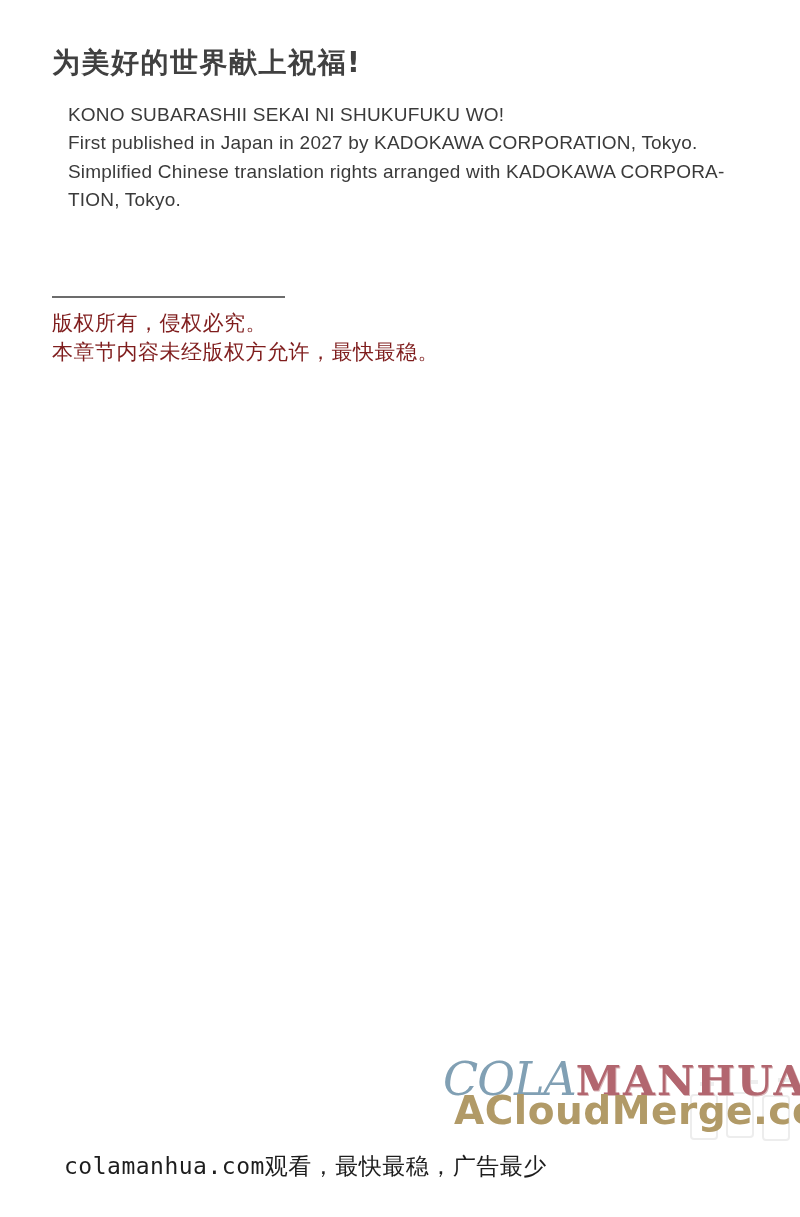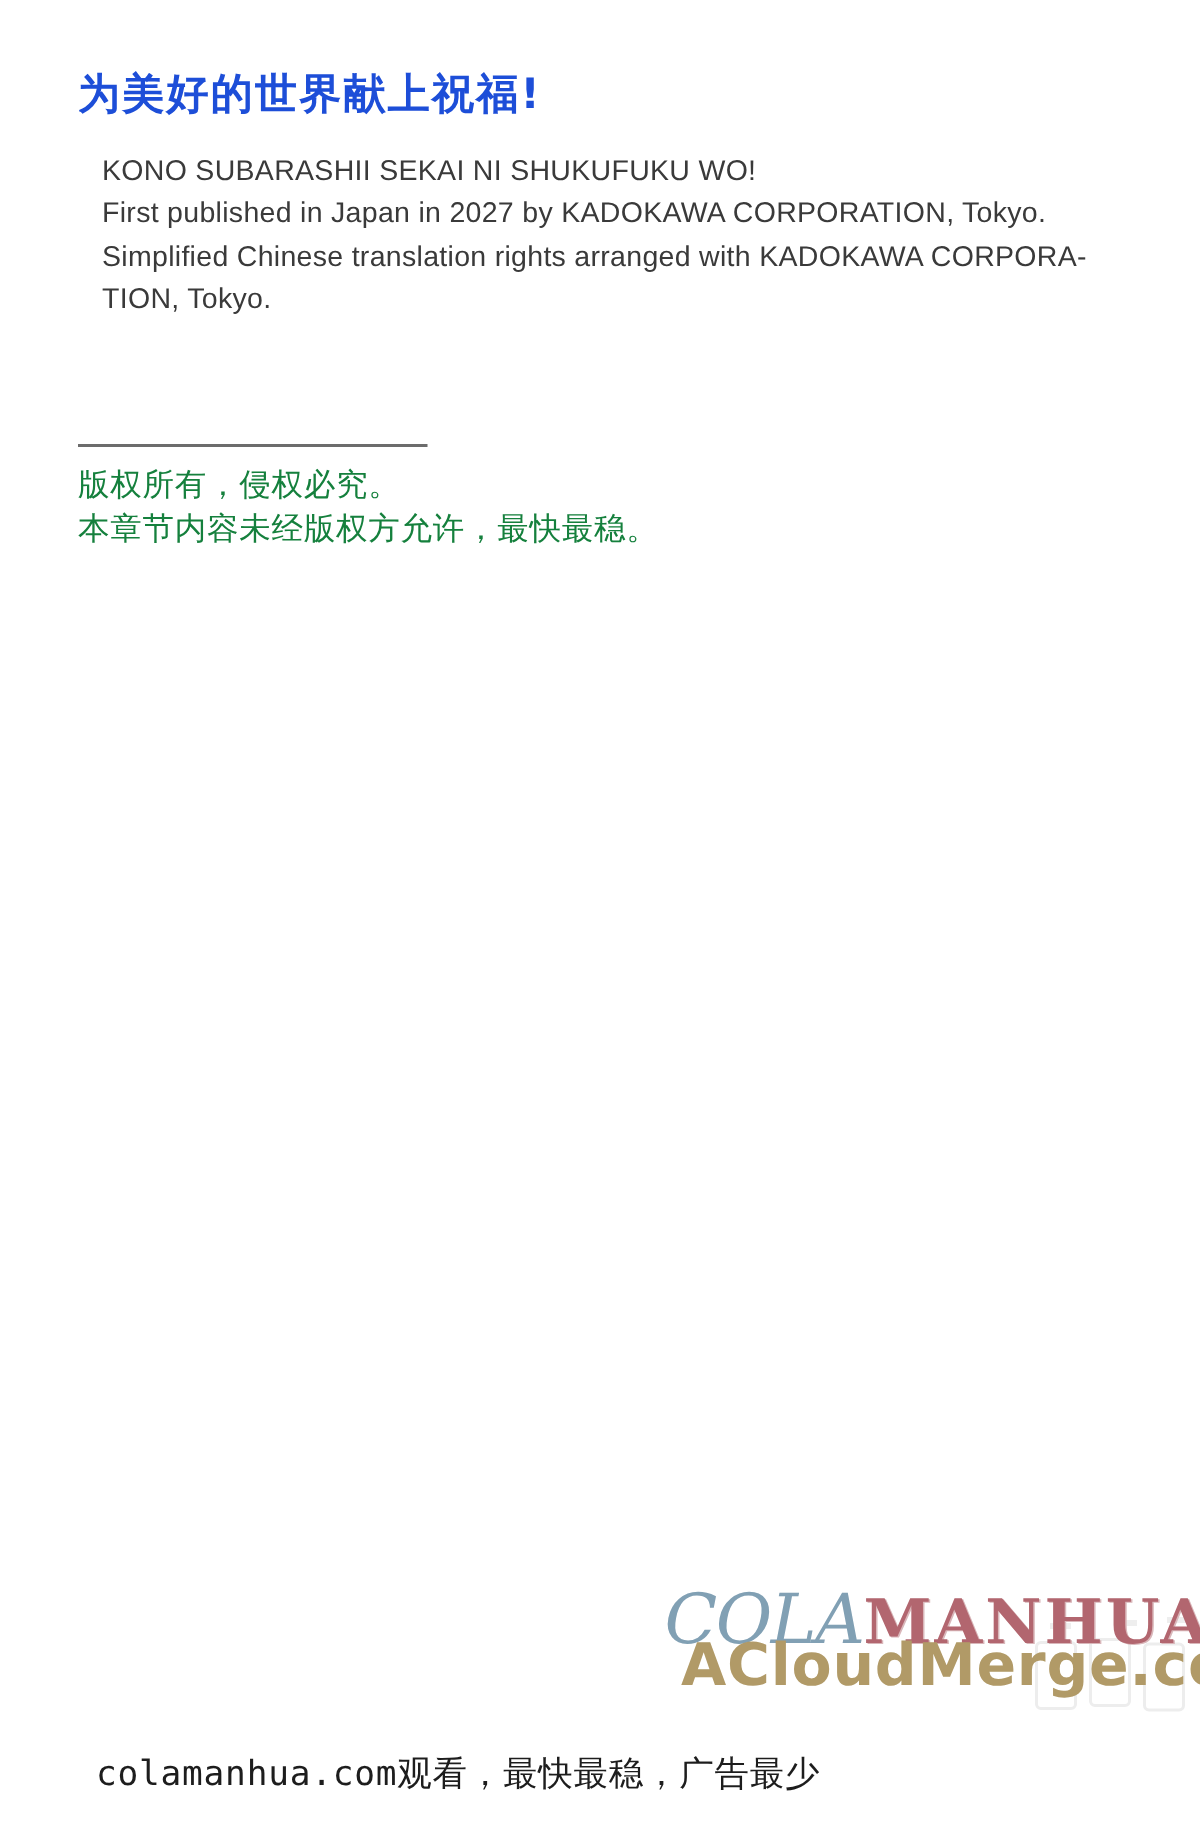--- a/index.html
+++ b/index.html
@@ -17,21 +17,21 @@
   }
 
   .page-title {
     position: absolute;
     left: 52px;
     top: 44px;
     margin: 0;
     font-size: 28px;
     font-weight: 700;
     letter-spacing: 1.5px;
-    color: #1d4ed8;
+    color: #404040;
     font-family: "DejaVu Sans", "Liberation Sans", sans-serif;
   }
 
   .copyright-block {
     position: absolute;
     left: 68px;
     top: 101px;
     font-size: 19px;
     line-height: 28.4px;
     color: #3a3a3a;
@@ -47,21 +47,21 @@
     height: 2px;
     background: #6c6c6c;
   }
 
   .rights-block {
     position: absolute;
     left: 52px;
     top: 309px;
     font-size: 21px;
     line-height: 29px;
-    color: #15803d;
+    color: #7f1d1d;
     letter-spacing: 0.5px;
     font-family: "DejaVu Sans", "Liberation Sans", sans-serif;
     white-space: nowrap;
   }
 
   .watermark {
     position: absolute;
     left: 0;
     top: 0;
     width: 800px;
@@ -126,21 +126,20 @@
 
   .footer-promo {
     position: absolute;
     left: 64px;
     top: 1151px;
     font-size: 23px;
     color: #1d1d1d;
     letter-spacing: 0.5px;
     font-family: "DejaVu Sans Mono", "Liberation Mono", monospace;
     white-space: nowrap;
-    margin-top: 16px;
   }
 </style>
 </head>
 <body>
 
 <h1 class="page-title">为美好的世界献上祝福!</h1>
 
 <div class="copyright-block">
   <div>KONO SUBARASHII SEKAI NI SHUKUFUKU WO!</div>
   <div>First published in Japan in 2027 by KADOKAWA CORPORATION, Tokyo.</div>

